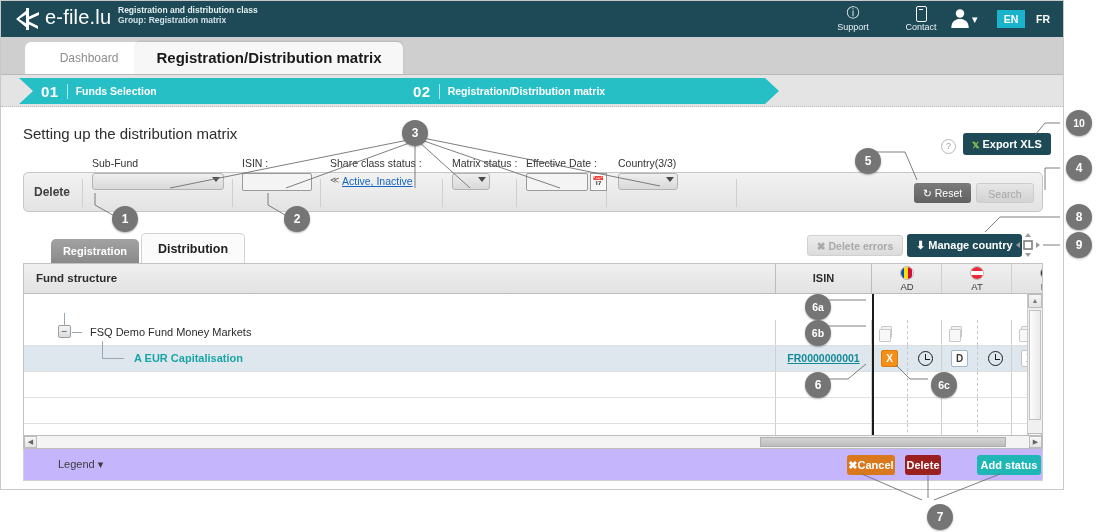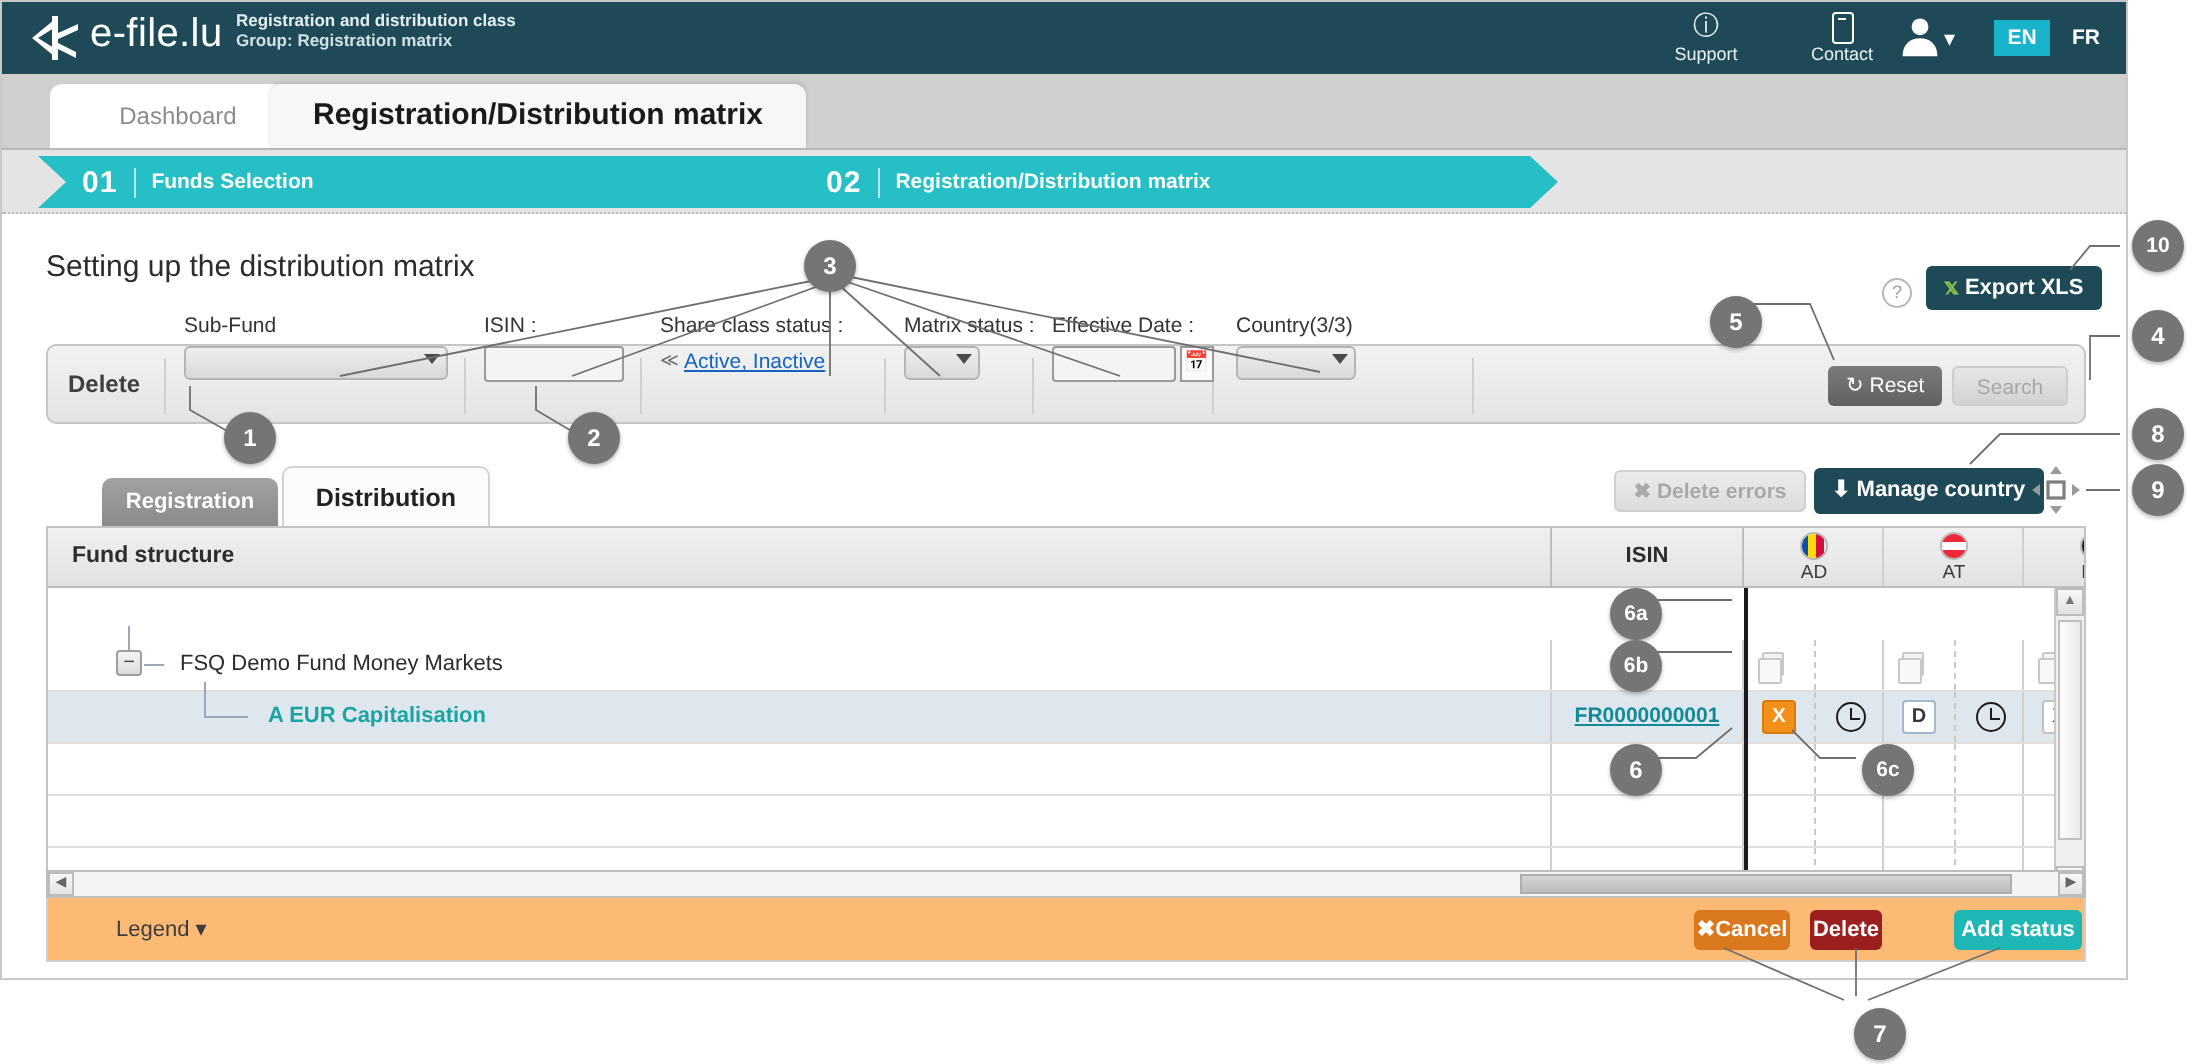--- a/index.html
+++ b/index.html
@@ -398,21 +398,21 @@
     position: absolute; left: 736px; top: 1px;
     width: 246px; height: 10px;
     background: linear-gradient(#d4d4d4,#bdbdbd);
     border: 1px solid #aeaeae;
   }
 
   
   .footer {
     position: absolute; left: 22px; top: 448px;
     width: 1020px; height: 32px;
-    background: #fdba74; border: 1px solid #cfcfcf; border-top: none;
+    background: #c4b5fd; border: 1px solid #cfcfcf; border-top: none;
   }
   .legend {
     position: absolute; left: 34px; top: 9px;
     font-size: 11px; color: #3c3c3c;
   }
   .fbtn {
     position: absolute; top: 6px; height: 20px; line-height: 20px;
     text-align: center; color: #ffffff;
     font-size: 11px; font-weight: bold; border-radius: 3px;
   }

